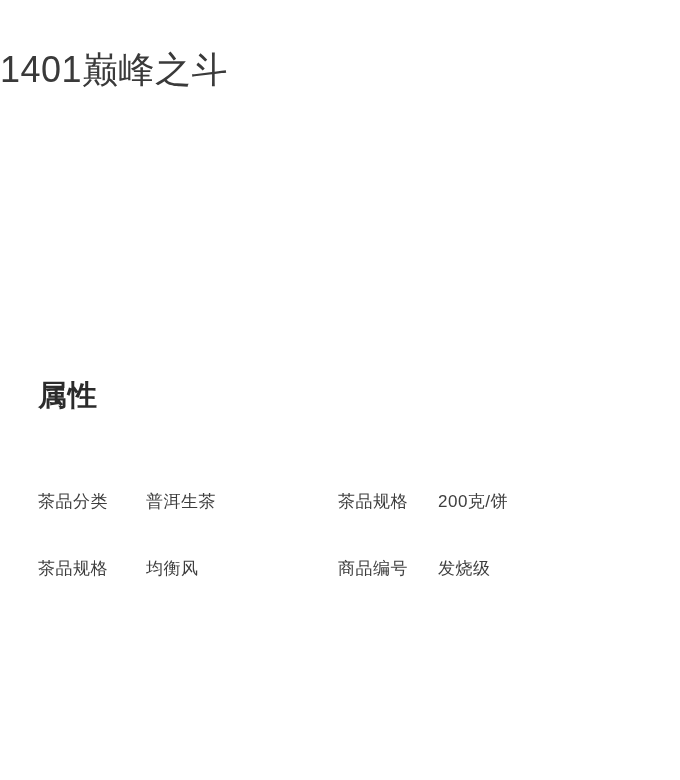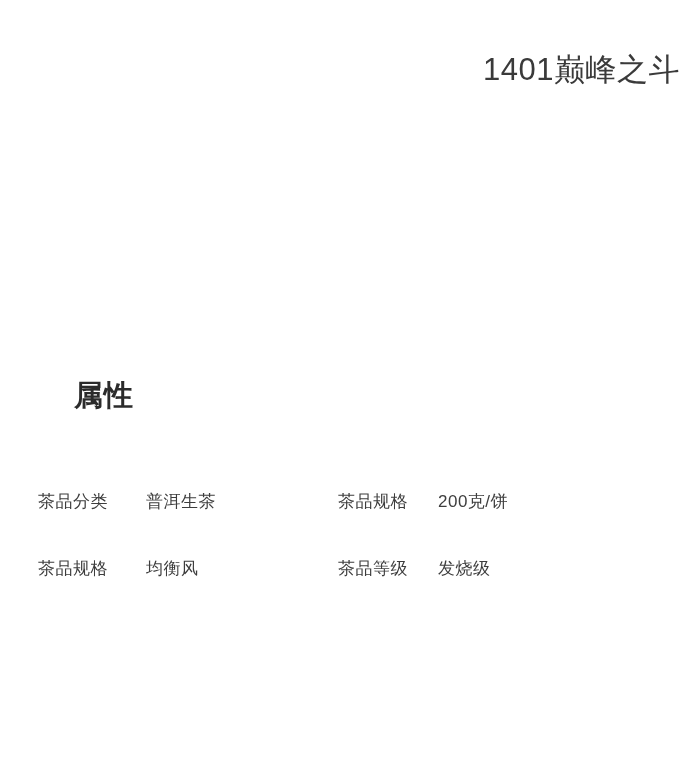--- a/index.html
+++ b/index.html
@@ -21,38 +21,37 @@
     height: 780px;
     position: relative;
     box-sizing: border-box;
   }
 
   .product-title {
     position: absolute;
     top: 48px;
     left: 0;
     width: 680px;
-    text-align: right;
-    font-size: 31px;
+    text-align: left;
+    font-size: 36px;
     line-height: 44px;
     font-weight: 400;
     color: #3a3a3a;
     letter-spacing: 0.5px;
   }
 
   .section-heading {
     position: absolute;
     top: 377px;
     left: 38px;
     font-size: 29px;
     line-height: 36px;
     font-weight: bold;
     color: #2b2b2b;
     letter-spacing: 1px;
-    margin-left: 36px;
   }
 
   .attr-table {
     position: absolute;
     top: 468px;
     left: 38px;
     width: 600px;
     border-collapse: collapse;
   }
 
@@ -100,19 +99,19 @@
     <tbody>
       <tr>
         <td class="label">茶品分类</td>
         <td class="value">普洱生茶</td>
         <td class="label-right">茶品规格</td>
         <td class="value-right">200克/饼</td>
       </tr>
       <tr>
         <td class="label">茶品规格</td>
         <td class="value">均衡风</td>
-        <td class="label-right">茶品等级</td>
+        <td class="label-right">商品编号</td>
         <td class="value-right">发烧级</td>
       </tr>
     </tbody>
   </table>
 
 </div>
 
 </body></html>

